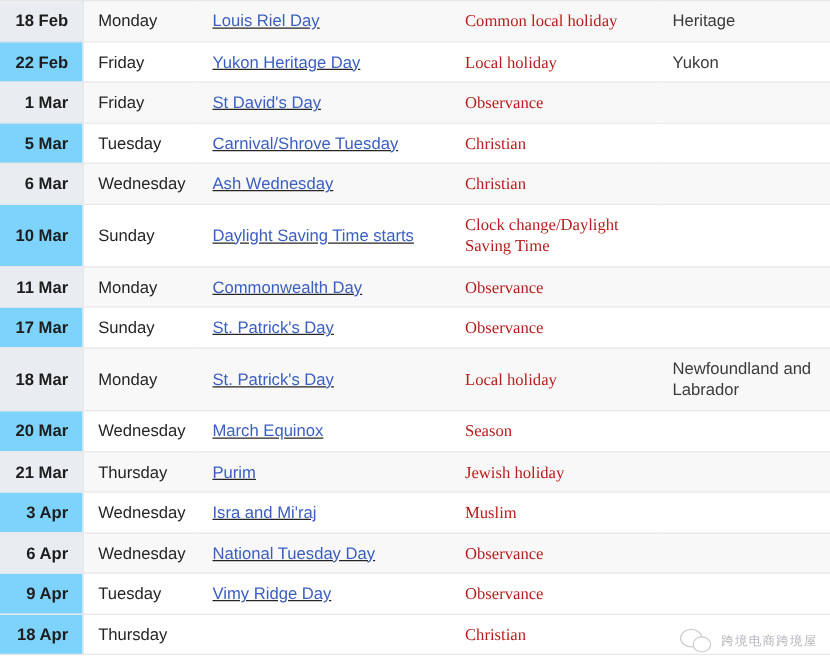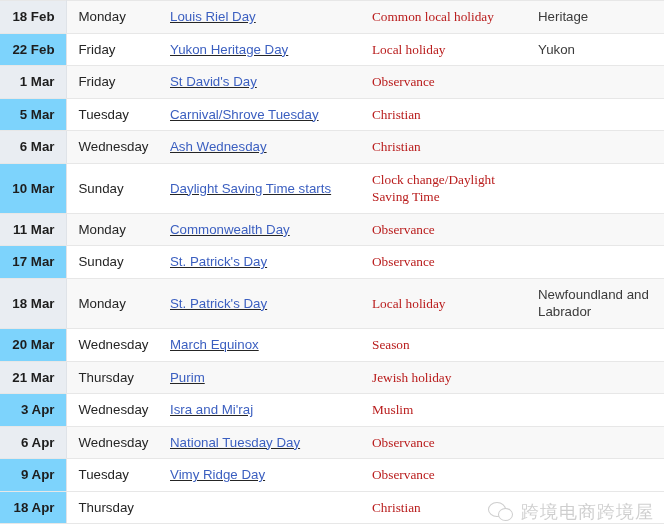--- a/index.html
+++ b/index.html
@@ -111,22 +111,22 @@
   }
   .watermark .wm-logo .b1 {
     width: 16px; height: 13px;
     left: 0; top: 1px;
   }
   .watermark .wm-logo .b2 {
     width: 13px; height: 11px;
     left: 10px; top: 7px;
   }
   .watermark .wm-text {
-    font-size: 18px;
-    color: #737373;
+    font-size: 10px;
+    color: #0f172a;
     letter-spacing: 1px;
     font-family: "DejaVu Sans", sans-serif;
     white-space: nowrap;
   }
 
   .sheet { position: relative; width: 664px; height: 532px; }
 </style>
 </head>
 <body>
 

